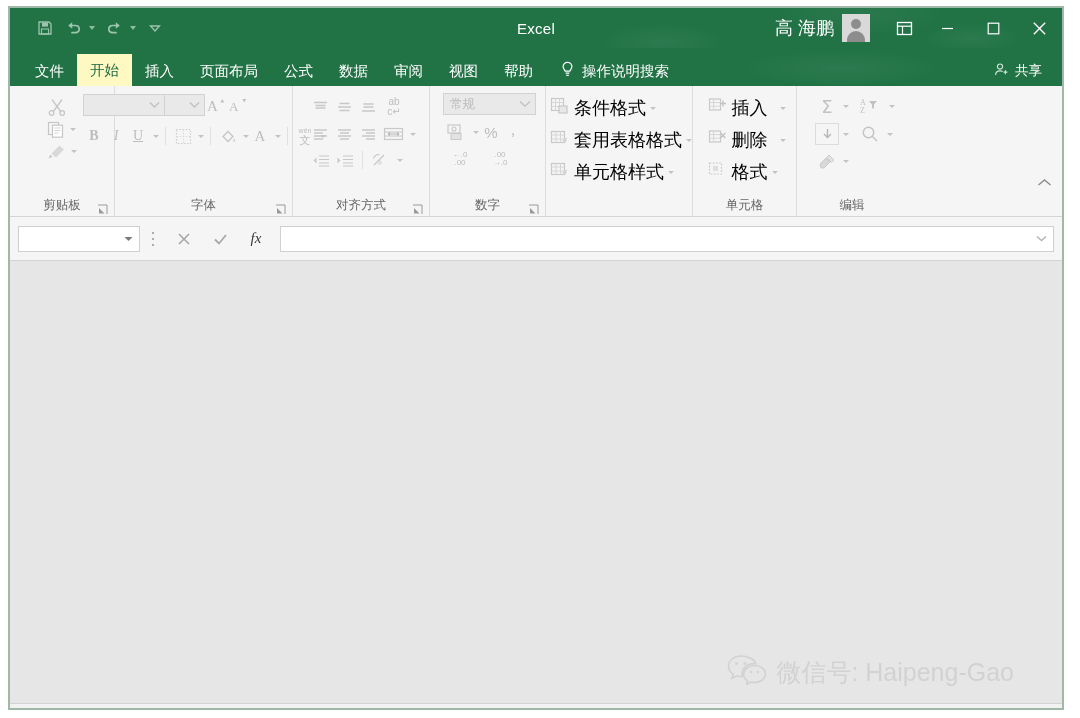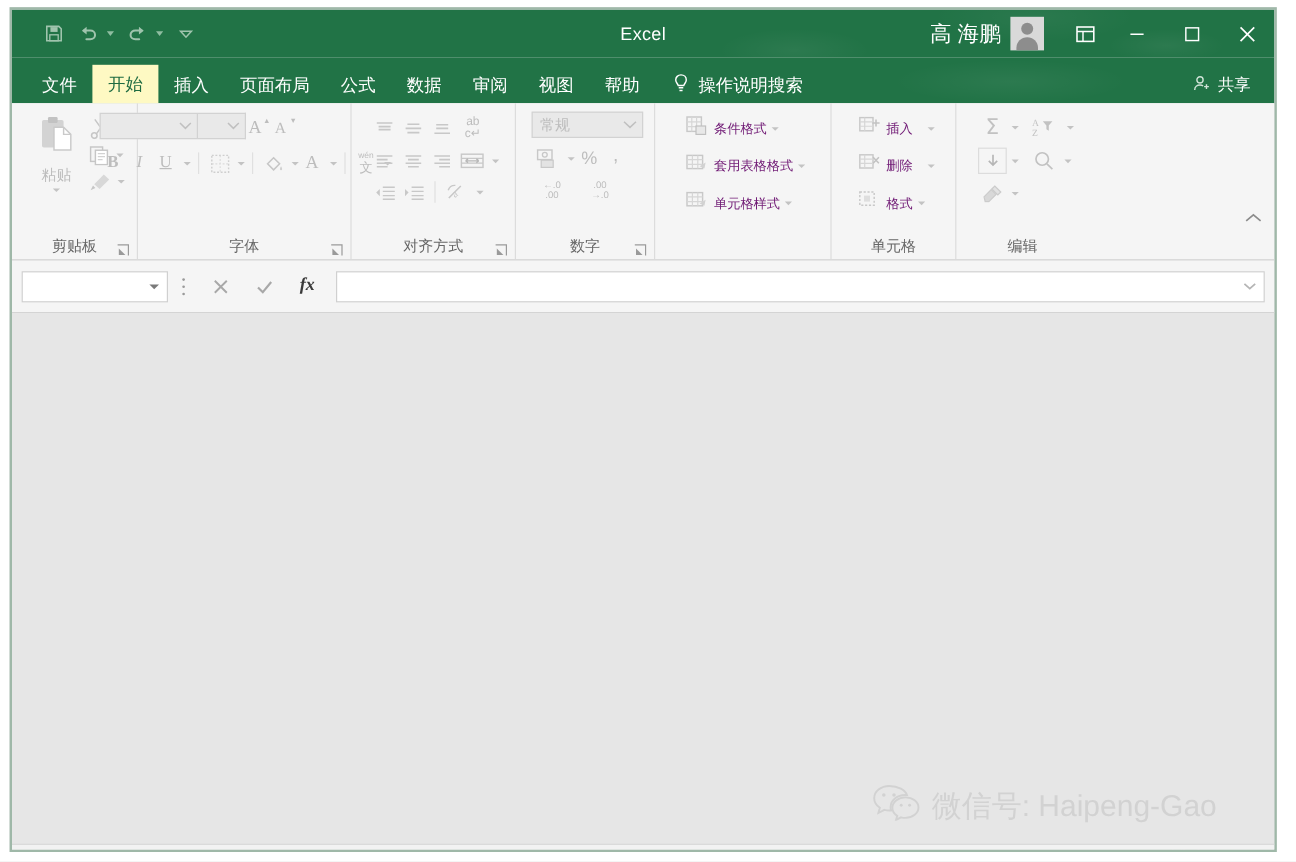--- a/index.html
+++ b/index.html
@@ -93,21 +93,21 @@
   .group-body{flex:1;display:flex;align-items:flex-start;padding:2px 6px 0 6px;}
   .group-label{
     font-size:12.5px;color:#666666;height:22px;line-height:22px;width:100%;text-align:center;
     position:relative;
   }
   .launcher{
     position:absolute;right:6px;bottom:4px;width:11px;height:11px;color:#9a9a9a;
   }
   .col{display:flex;flex-direction:column;}
   .row{display:flex;align-items:center;}
-  .lbl{font-size:11px;color:#701a75;white-space:nowrap;}
+  .lbl{font-size:18px;color:#000000;white-space:nowrap;}
   .dd{width:0;height:0;border-left:3px solid transparent;border-right:3px solid transparent;border-top:3.5px solid #c3c3c3;margin-left:4px;}
   .btn{display:flex;align-items:center;justify-content:center;}
   
   .g-clip{width:104px;}
   .paste{display:flex;flex-direction:column;align-items:center;width:54px;padding-top:4px;}
   .paste-lbl{font-size:12.5px;color:#bdbdbd;margin-top:1px;}
   .clip-side{display:flex;flex-direction:column;gap:5px;padding-top:6px;}
   
   .g-font{width:177px;}
   .combo{
@@ -256,32 +256,20 @@
           </svg>
       </span>
       <span>共享</span>
     </div>
   </div>
 
   <div class="ribbon">
 
     <div class="group g-clip">
       <div class="group-body" style="justify-content:center">
-        <div class="paste">
-          <span>
-            <svg width="34" height="36" viewBox="0 0 34 36">
-              <rect x="5" y="4" width="18" height="23" rx="1.5" fill="#d3d3d3"></rect>
-              <rect x="10" y="1.5" width="8" height="5" rx="1" fill="#c2c2c2"></rect>
-              <path d="M15 10h8l6 6v13H15z" fill="#ffffff" stroke="#cacaca" stroke-width="1.2"></path>
-              <path d="M23 10v6h6" fill="none" stroke="#cacaca" stroke-width="1.2"></path>
-            </svg>
-          </span>
-          <span class="paste-lbl">粘贴</span>
-          <span class="dd" style="margin:2px 0 0 0"></span>
-        </div>
         <div class="clip-side">
           <div class="row">
             <svg width="20" height="18" viewBox="0 0 20 18">
                 <path d="M5 1.5 14 14M15 1.5 6 14" stroke="#c6c6c6" stroke-width="1.3" fill="none"></path>
                 <circle cx="4.6" cy="15" r="2.3" fill="none" stroke="#c6c6c6" stroke-width="1.3"></circle>
                 <circle cx="15.2" cy="15" r="2.3" fill="none" stroke="#c6c6c6" stroke-width="1.3"></circle>
               </svg>
           </div>
           <div class="row">
             <svg width="19" height="17" viewBox="0 0 19 17">
@@ -644,21 +632,21 @@
         <svg width="16" height="16" viewBox="0 0 16 16">
             <path d="M3 3 13 13M13 3 3 13" stroke="#a8a8a8" stroke-width="1.6"></path>
           </svg>
       </div>
       <div class="fbtn">
         <svg width="17" height="16" viewBox="0 0 17 16">
             <path d="M3 8.5 7 12.5 14 4" fill="none" stroke="#a8a8a8" stroke-width="1.8"></path>
           </svg>
       </div>
       <div class="fbtn">
-        <span style="font-size:15px;color:#3a3a3a;font-family:'Liberation Serif',serif;font-style:italic;font-weight:bold">fx</span>
+        <span style="font-size:15px;color:#3a3a3a;font-family:'Liberation Serif',serif;font-style:italic;font-weight:normal">fx</span>
       </div>
     </div>
     <div class="finput">
       <span style="flex:1;font-size:12.5px;color:#333;padding-left:6px"></span>
       <svg width="11" height="7" viewBox="0 0 11 7">
           <path d="M1 1.5 5.5 5.5 10 1.5" fill="none" stroke="#b5b5b5" stroke-width="1.5"></path>
         </svg>
     </div>
   </div>
 

